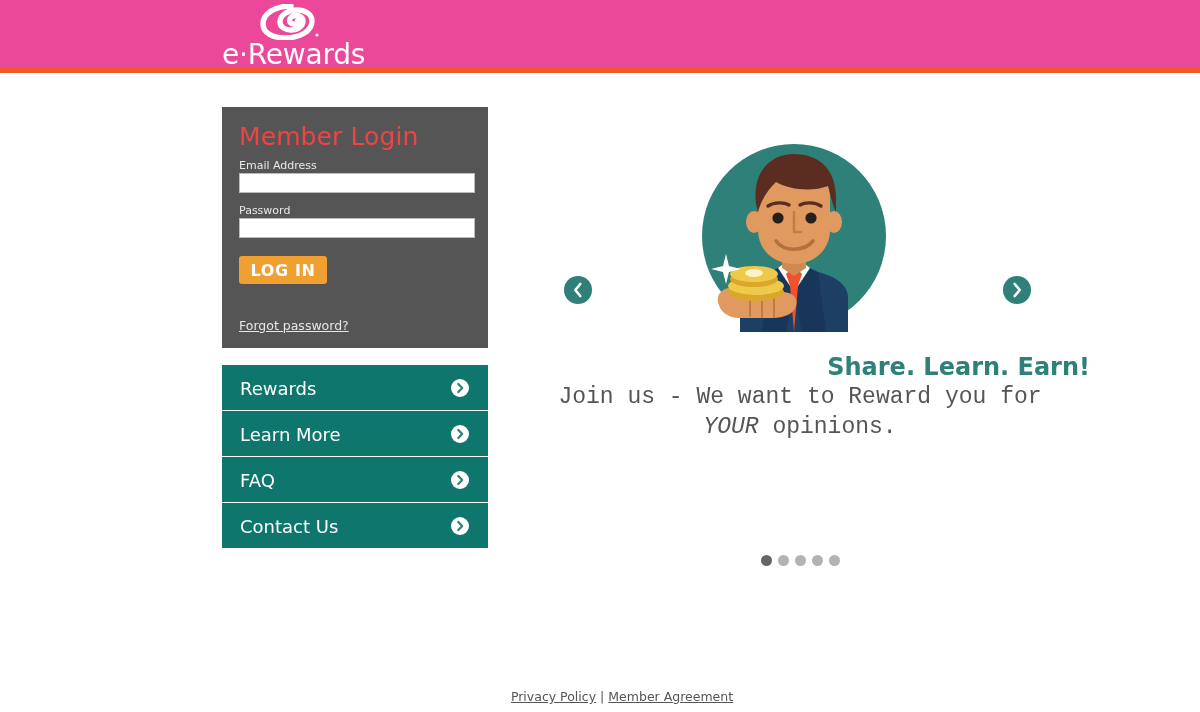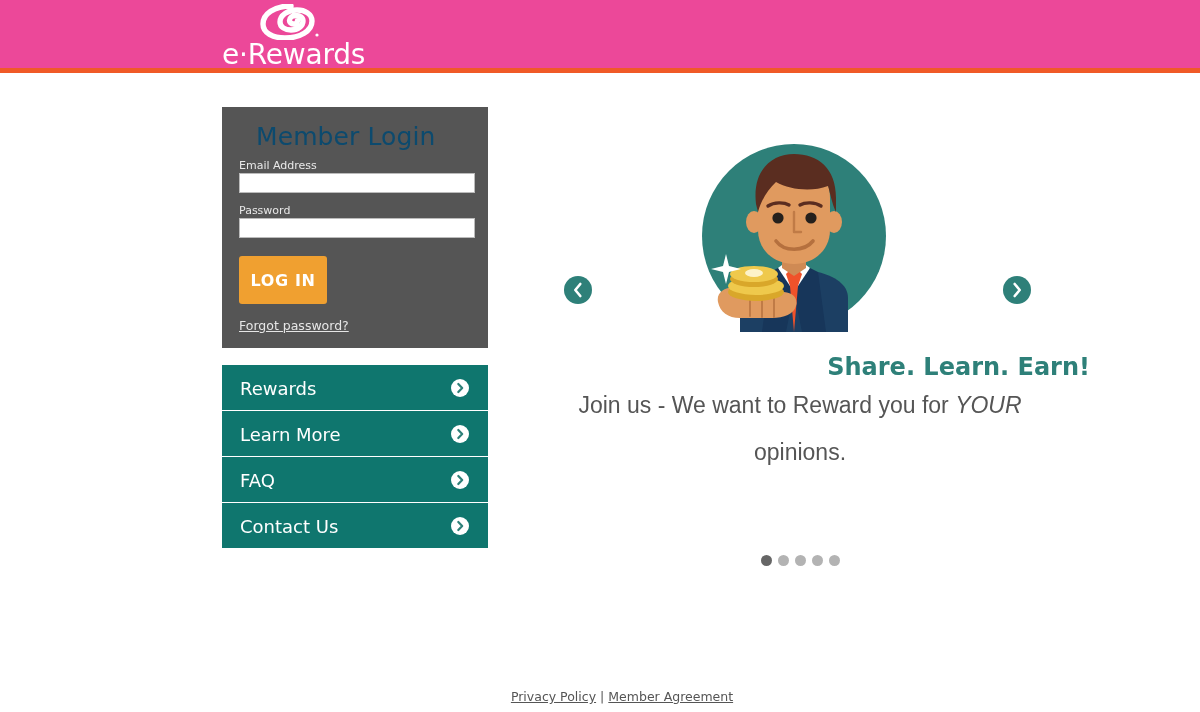--- a/index.html
+++ b/index.html
@@ -31,41 +31,41 @@
     font-family:"DejaVu Sans", sans-serif; font-weight:400;
     white-space:nowrap;
   }
 
   
   .login-panel {
     position:absolute; left:222px; top:107px; width:266px; height:241px;
     background:#555555;
   }
   .login-title {
-    position:absolute; left:256px; top:122px;
-    color:#0c4a6e; font-size:25px; font-weight:400;
+    position:absolute; left:239px; top:122px;
+    color:#ef4444; font-size:25px; font-weight:400;
     font-family:"DejaVu Sans", sans-serif;
     letter-spacing:0.1px;
   }
   .field-label {
     position:absolute; color:#e8e8e8; font-size:11px;
     font-family:"DejaVu Sans", sans-serif; font-weight:400;
   }
   .lbl-email { left:239px; top:159px; }
   .lbl-pass  { left:239px; top:204px; }
   .text-input {
     position:absolute; left:239px; width:236px; height:20px;
     background:#ffffff; border:1px solid #bbbbbb; outline:none;
     font-size:12px; padding:0 4px; color:#333;
     font-family:"Liberation Sans", sans-serif;
   }
   .inp-email { top:173px; }
   .inp-pass  { top:218px; }
   .login-btn {
-    position:absolute; left:239px; top:256px; width:88px; height:48px;
+    position:absolute; left:239px; top:256px; width:88px; height:28px;
     background:#f0a030; border:0; border-radius:3px;
     color:#ffffff; font-size:16px; font-weight:bold; letter-spacing:0.6px;
     font-family:"DejaVu Sans", sans-serif; cursor:pointer;
   }
   .forgot {
     position:absolute; left:239px; top:318px;
     color:#e6e6e6; font-size:12.5px; text-decoration:underline;
     font-family:"DejaVu Sans", sans-serif; cursor:pointer;
   }
 
@@ -90,22 +90,22 @@
   .hero-illus {
     position:absolute; left:190px; top:32px; width:188px; height:190px;
   }
   .hero-title {
     position:absolute; left:0; top:243px; width:580px; text-align:right;
     color:#2e8079; font-size:24px; font-weight:bold;
     font-family:"DejaVu Sans", sans-serif;
   }
   .hero-sub {
     position:absolute; left:30px; top:272px; width:520px; text-align:center;
-    color:#555555; font-size:23px; line-height:47px; font-weight:400;
-    font-family:Liberation Sans, sans-serif;
+    color:#555555; font-size:23px; line-height:30px; font-weight:400;
+    font-family:Liberation Mono, monospace;
   }
   .hero-sub em { font-style:italic; }
 
   .car-arrow {
     position:absolute; width:28px; height:28px; border-radius:50%;
     background:#2e8079; cursor:pointer;
   }
   .car-prev { left:564px; top:276px; }
   .car-next { left:1003px; top:276px; }
 

